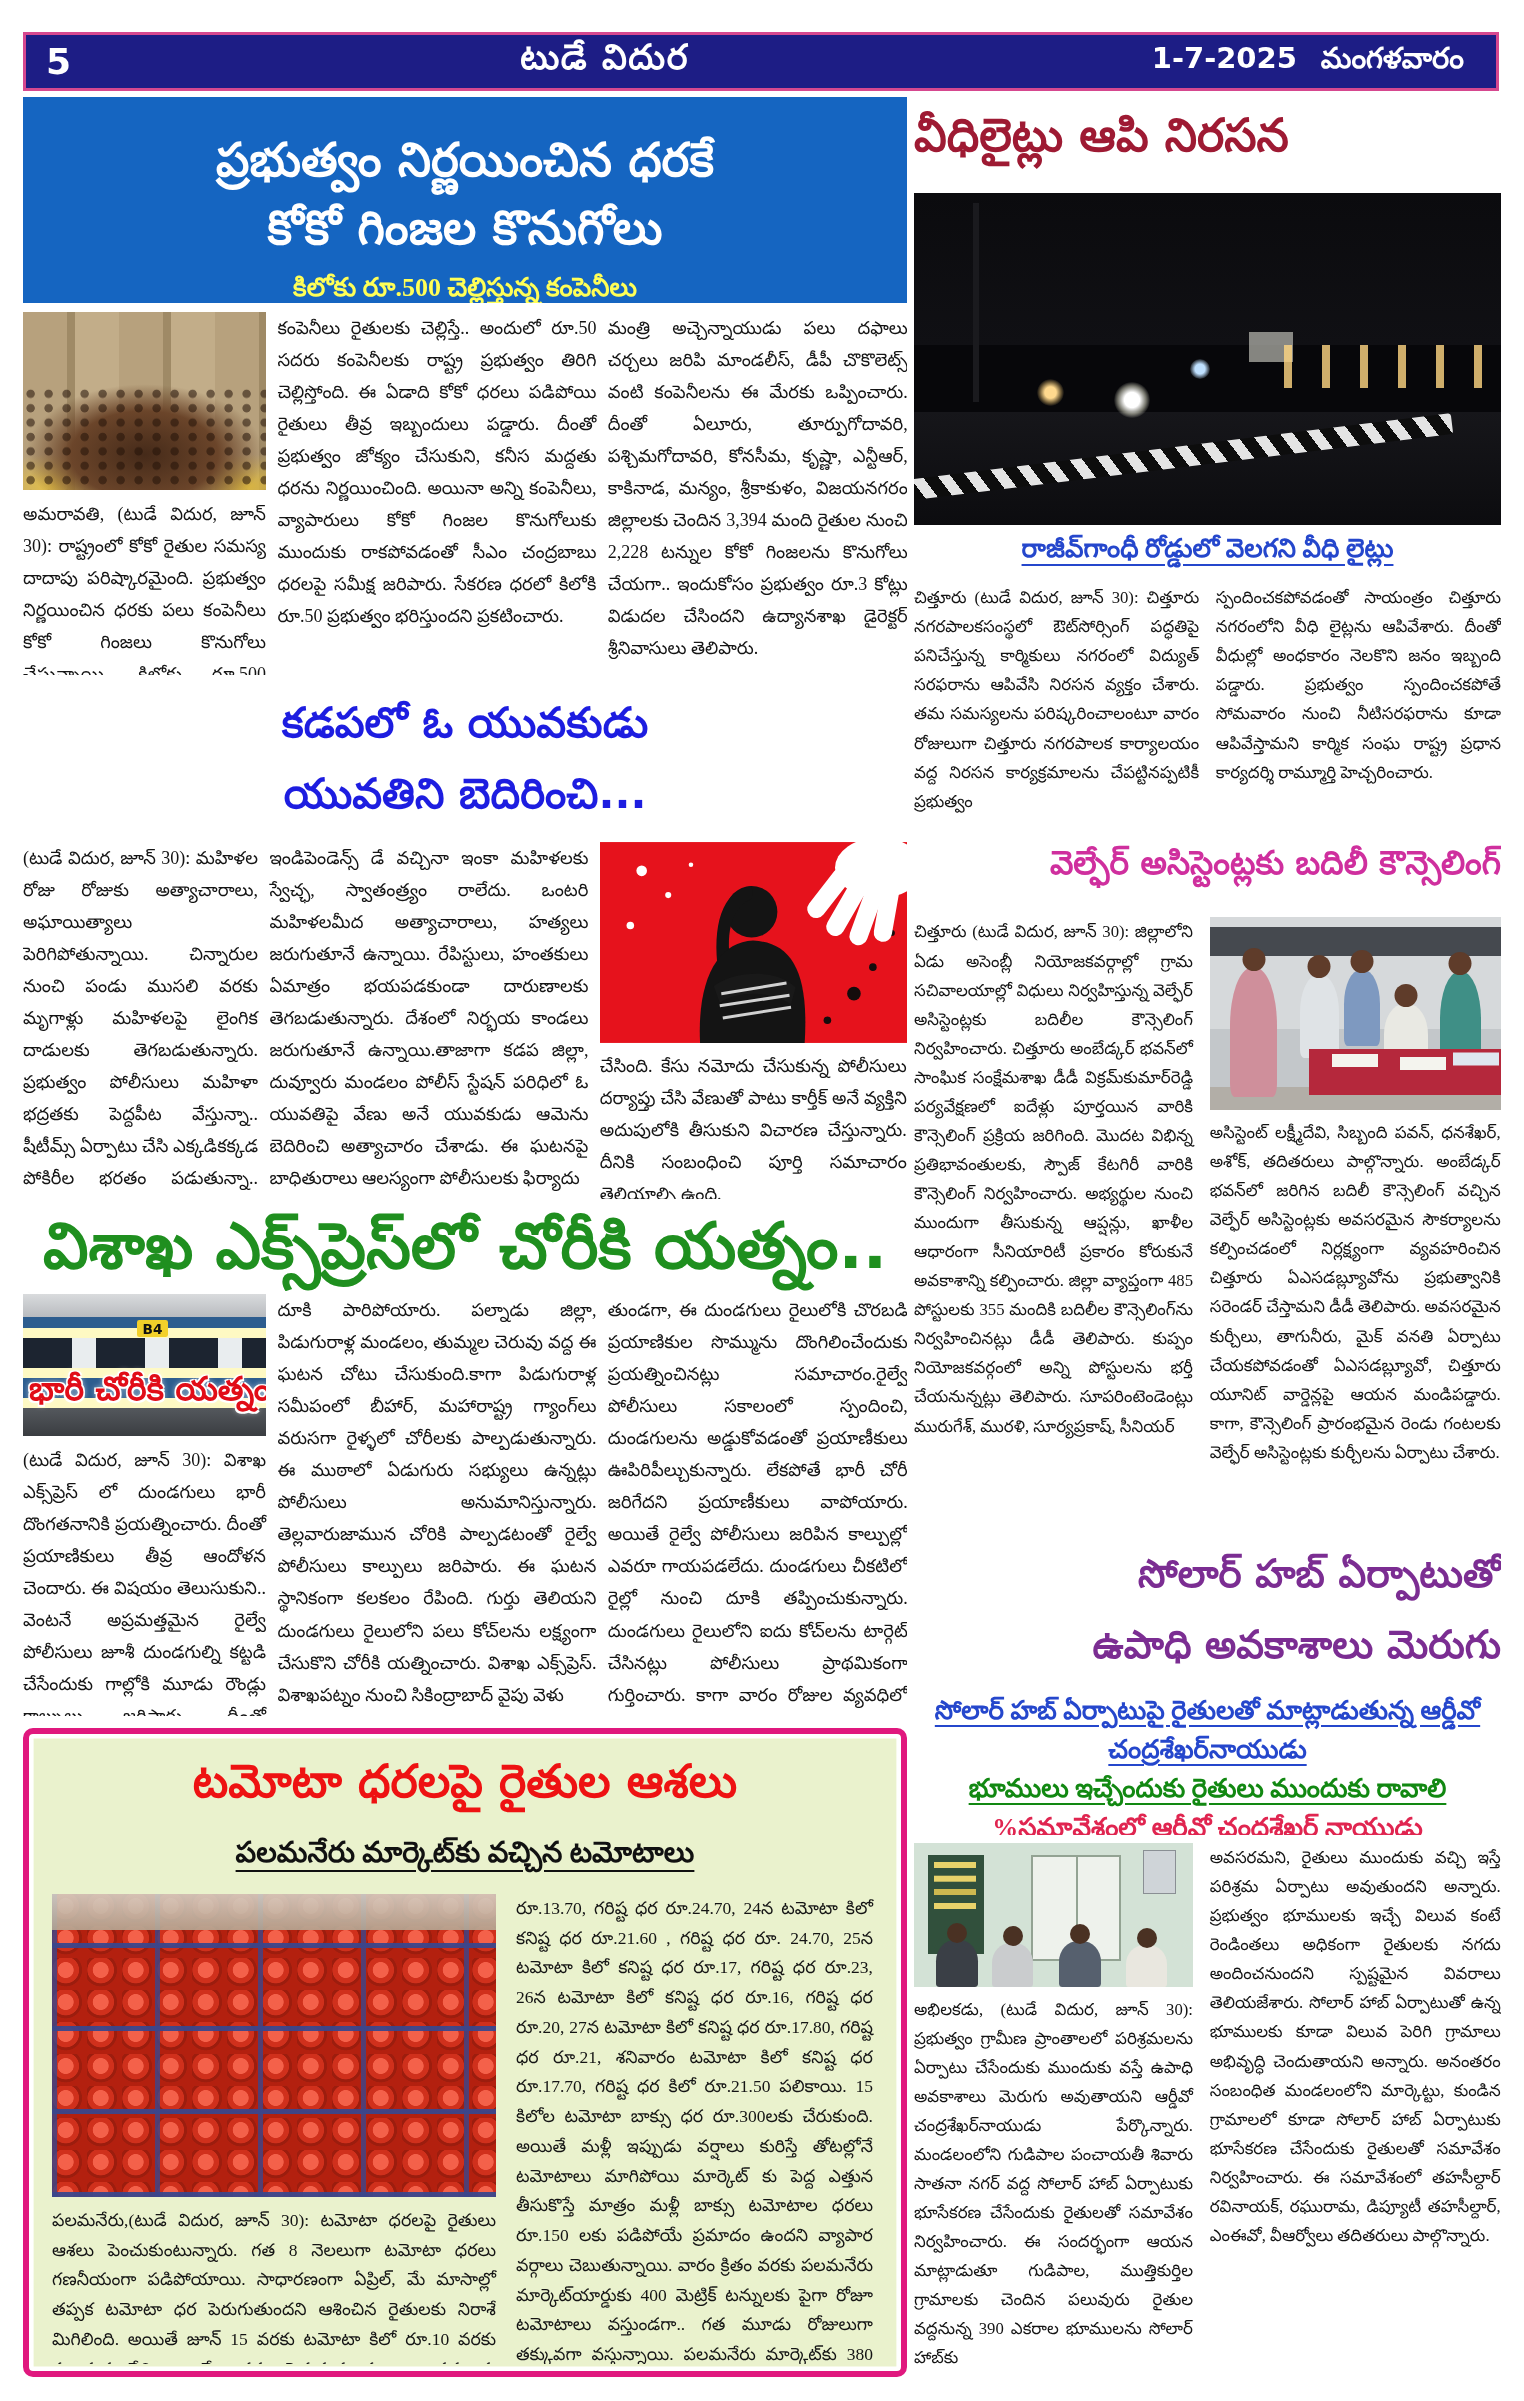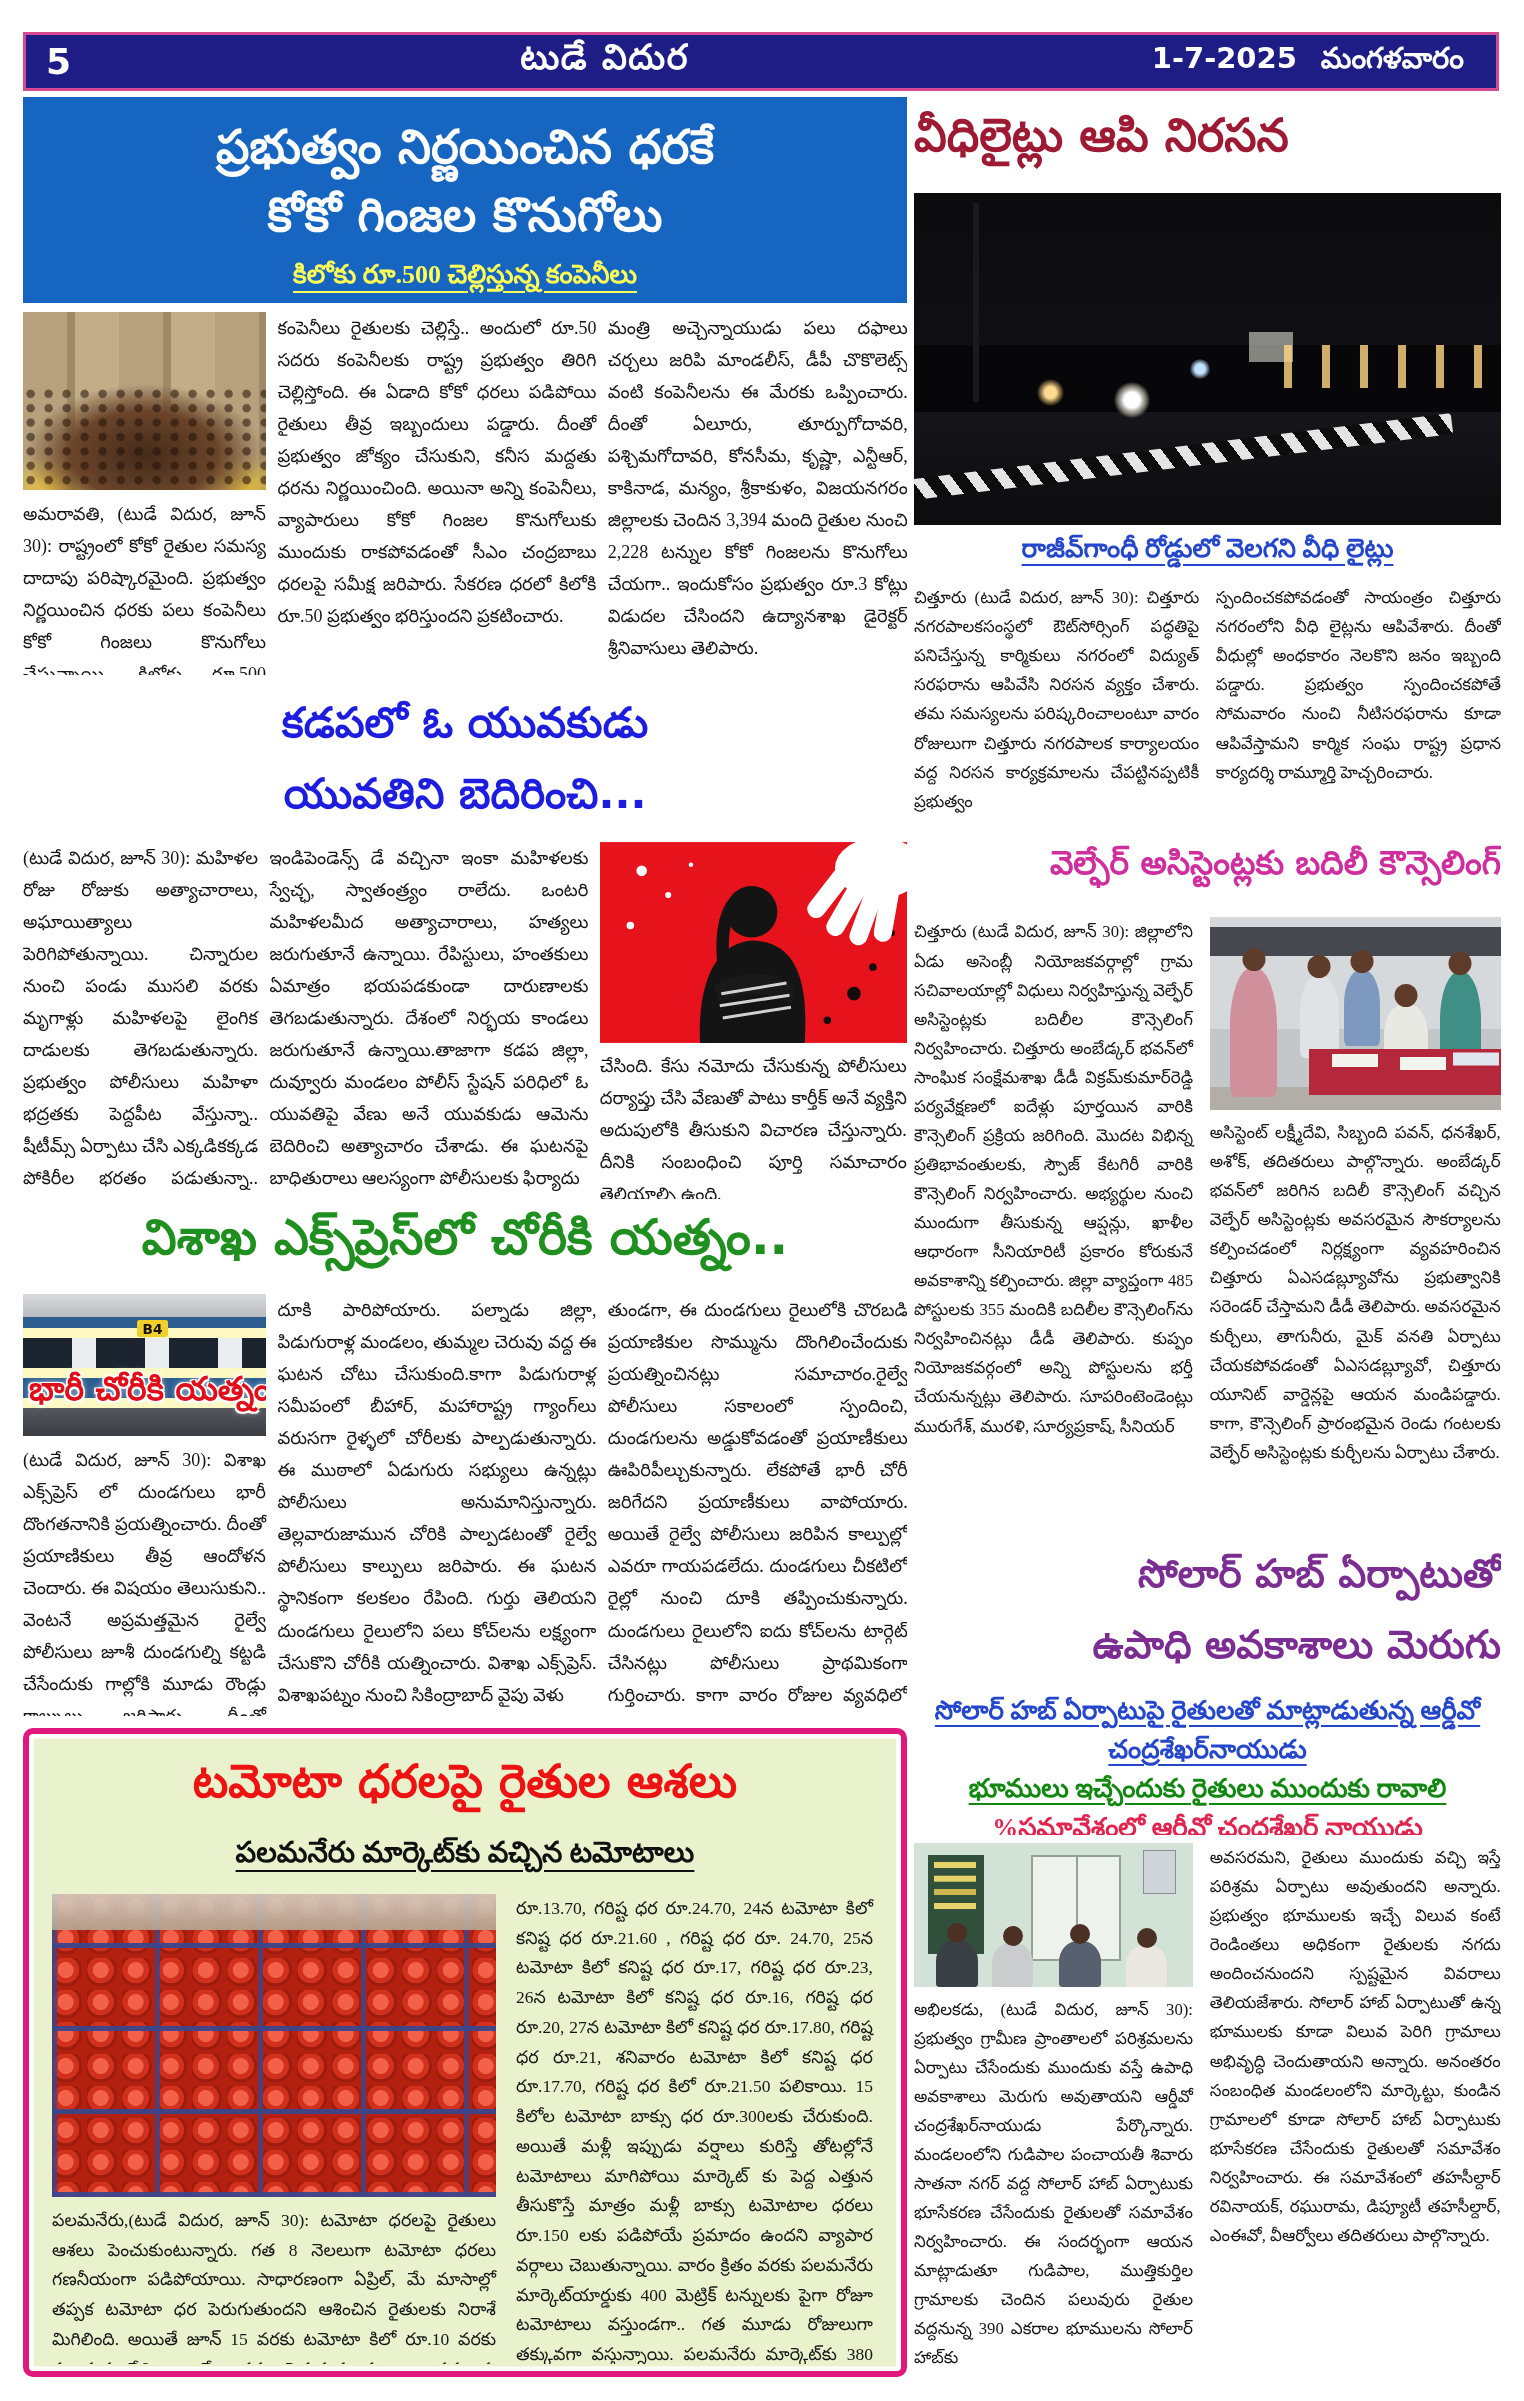--- a/index.html
+++ b/index.html
@@ -22,21 +22,21 @@
   .col-right { position:absolute; left:914px; top:97px; width:587px;  height:2299px; }
 
   
   p.art { font-size:18px; line-height:1.78; text-align:justify; color:#141414; }
   .col-right p.art { font-size:16.7px; line-height:1.74; }
   .three-col { display:grid; grid-template-columns:243px 319px 300px; gap:11.4px; overflow:hidden; }
   .two-col   { display:grid; grid-template-columns:1fr 1fr; gap:16.7px; overflow:hidden; }
 
   
   .cocoa-headbox { width:100%; height:206px; background:#1565c1; text-align:center;
-     padding-top:16px; overflow:hidden; }
+     padding-top:29px; overflow:hidden; }
   .cocoa-headbox .h1 { color:#fff; font-size:47px; font-weight:bold; line-height:1.45;
      font-family:"DejaVu Sans","Liberation Sans",sans-serif; white-space:nowrap; }
   .cocoa-headbox .sub { color:#ffff57; font-size:26px; font-weight:bold; margin-top:10.6px;
      text-decoration:underline; text-underline-offset:7.6px; }
   .cocoa-body { margin-top:9px; height:363px; }
 
   .photo { position:relative; overflow:hidden; }
   .photo-cocoa { width:243px; height:178px; margin-bottom:7.6px;
     background:
       radial-gradient(ellipse 72% 58% at 50% 80%, #452a19 0%, #6b452a 42%, rgba(107,69,42,0) 68%),
@@ -49,21 +49,21 @@
     background-size:18px 14.4px; }
 
   
   .kadapa-head { margin-top:12px; height:150px; text-align:center; overflow:hidden; }
   .kadapa-head div { color:#1d1de0; font-size:42px; font-weight:bold; line-height:1.7;
      font-family:"DejaVu Sans","Liberation Sans",sans-serif; white-space:nowrap; }
   .kadapa-body { margin-top:4.6px; height:357px; grid-template-columns:235px 319px 307px; }
   .illu-crime { width:307px; height:201px; display:block; margin-bottom:7.6px; }
 
   
-  .visakha-head { margin-top:10.6px; height:82px; color:#1f8f1f; font-size:49px; font-weight:bold;
+  .visakha-head { margin-top:10.6px; height:82px; color:#1f8f1f; font-size:64px; font-weight:bold;
      text-align:center; font-family:"DejaVu Sans","Liberation Sans",sans-serif; white-space:nowrap; overflow:hidden;}
   .visakha-body { margin-top:3px; height:422px; }
   .photo-train { width:243px; height:142px; margin-bottom:7.6px; background:#fef9c3; }
   .tr-ceiling { position:absolute; top:0; left:0; right:0; height:16%;
      background:linear-gradient(#d9dbdd,#b8bbbf); }
   .tr-blue-top { position:absolute; top:16%; left:0; right:0; height:8%; background:#2d5d8f; }
   .tr-windows { position:absolute; top:31%; left:0; right:0; height:21%;
      background:repeating-linear-gradient(90deg,#1c2430 0 49px,#e9edef 49px 73px); }
   .tr-blue-bottom { position:absolute; top:59%; left:0; right:0; height:14%; background:#2d5d8f; }
   .tr-under { position:absolute; top:80%; left:0; right:0; bottom:0;

